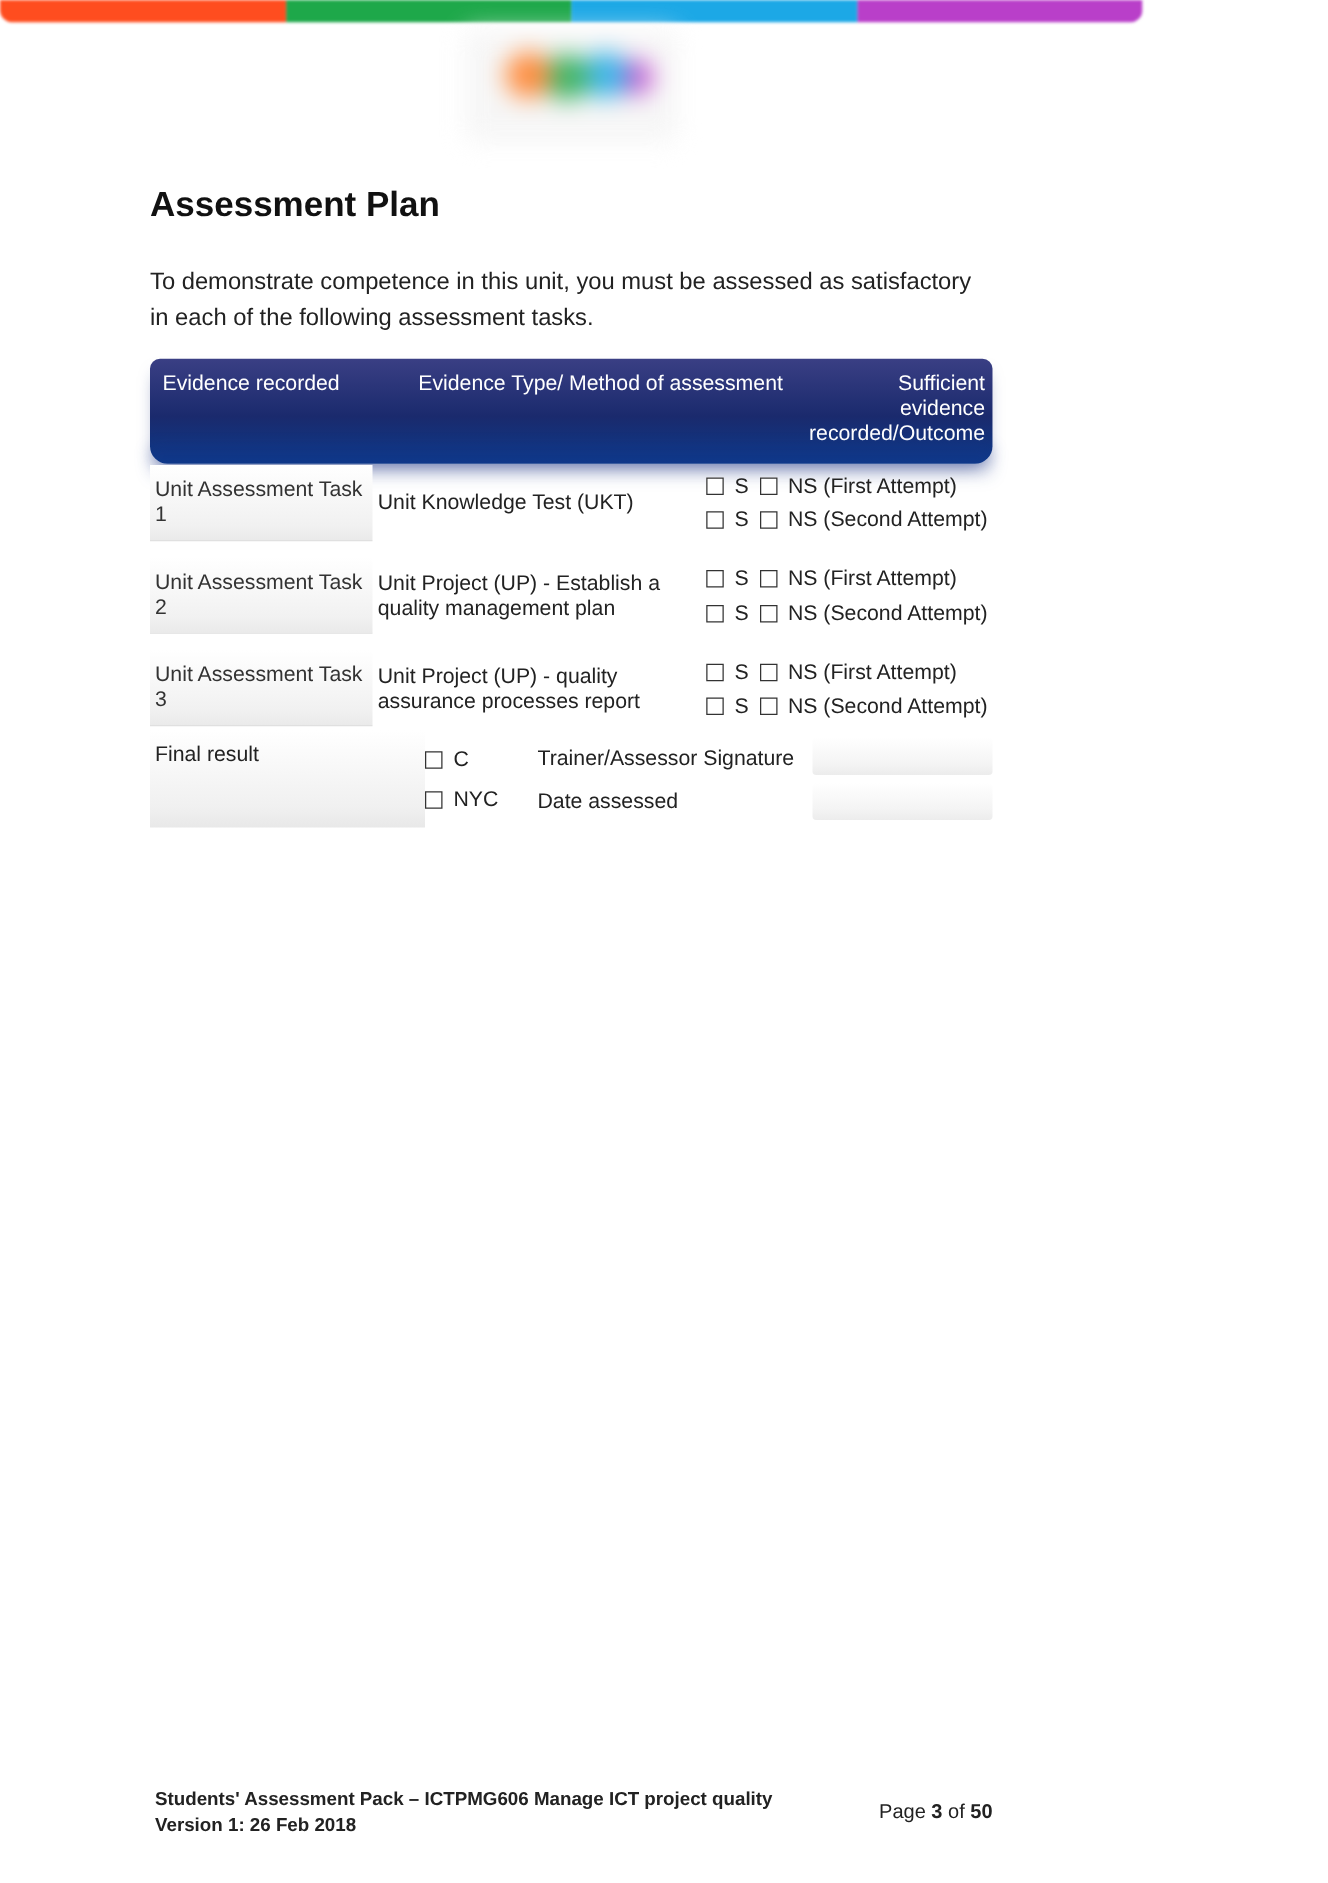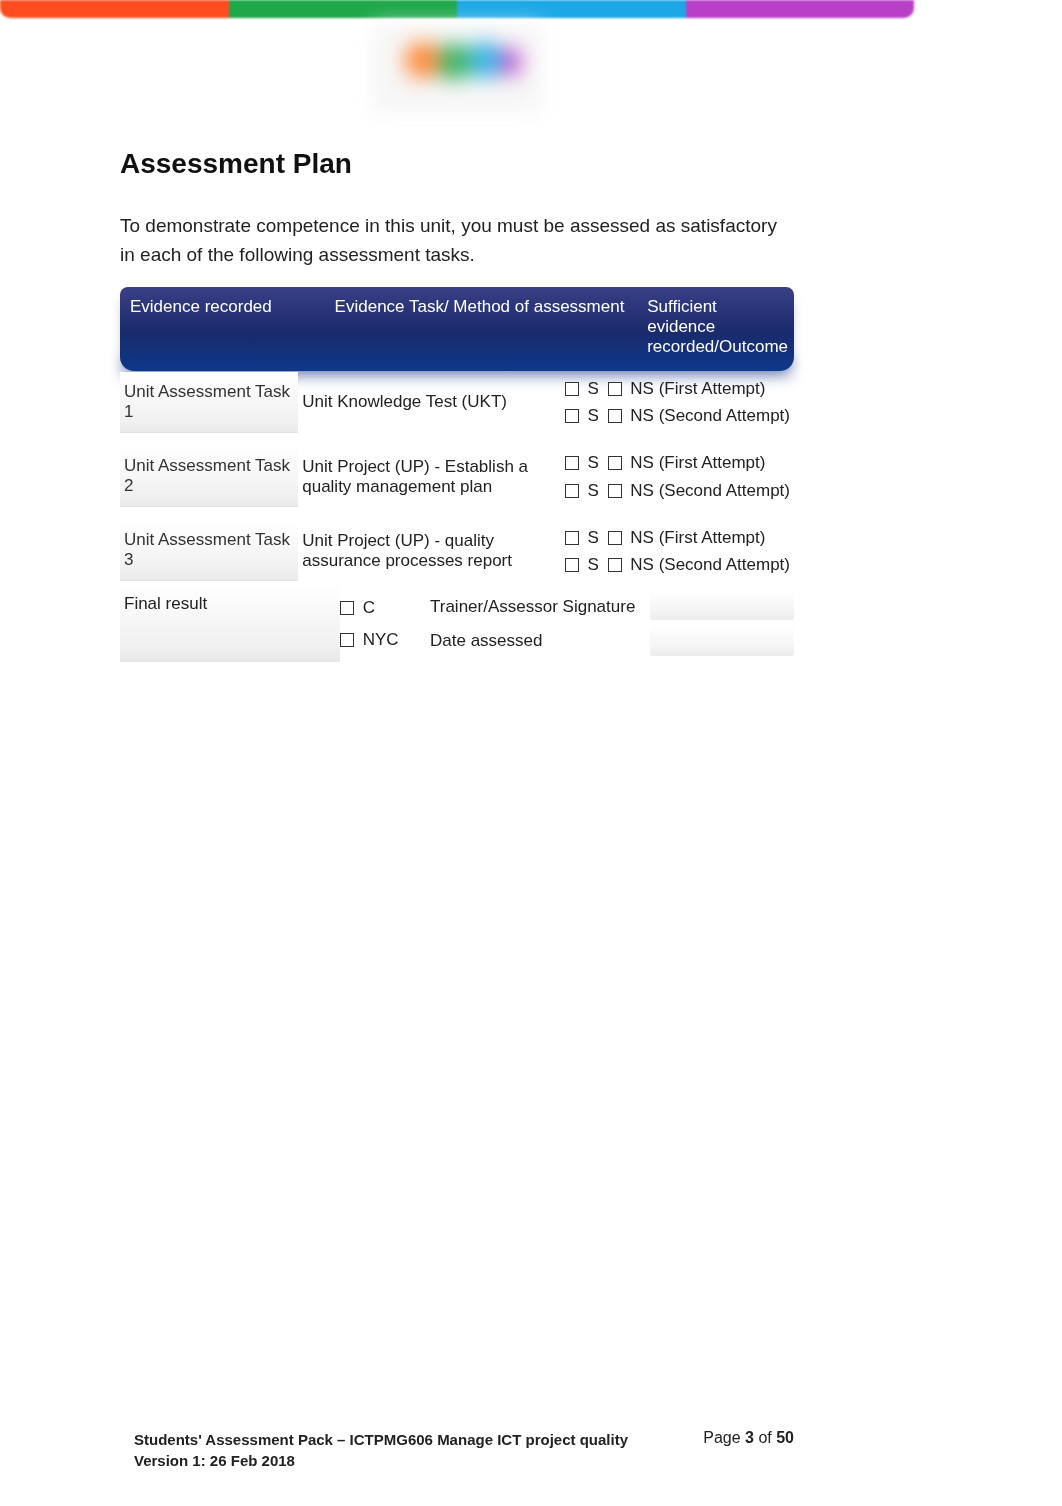--- a/index.html
+++ b/index.html
@@ -45,42 +45,42 @@
     box-shadow: 0 8px 14px -6px rgba(20,40,120,.55);
   }
   .hdr::after{
     content:""; position:absolute; left:0; right:0; bottom:-14px; height:26px;
     background: linear-gradient(rgba(20,50,140,.35), rgba(255,255,255,0));
     filter: blur(6px);
     pointer-events:none;
   }
   .hdr .c1 { width: 220px; padding-left: 4px; }
   .hdr .c2 { width: 330px; }
-  .hdr .c3 { flex: 1; }
+  .hdr .c3 { flex: 1; text-align: right; }
   
   .body-rows { position: relative; margin-top: -6px; }
   
   .row { display: flex; align-items: center; }
   .row .c1 { width: 220px; color: #333; padding: 10px 4px 10px 4px; background: linear-gradient(#fff,#f1f1f1 80%,#eaeaea); border-bottom: 1px solid #e0e0e0; }
   .row .c2 { width: 330px; padding: 10px 4px 10px 4px; }
   .row .c3 { flex: 1; padding: 10px 4px 10px 0; }
   
   .attempt-line { white-space: nowrap; line-height: 1.6; }
   .chk { display:inline-block; width:14px; height:14px; border:1.5px solid #333; vertical-align:-2px; margin-right:4px; background:#fff; }
   
   .final-area { display:flex; margin-top:-4px; }
   .final-area .c1 { width:220px; padding:10px 4px; background: linear-gradient(#fff,#f0f0f0 80%,#e8e8e8); }
   .final-area .mid { width:90px; padding:8px 0 0 0; }
   .final-area .mid .opt { line-height:1.9; white-space:nowrap; }
   .final-area .labels { width:220px; padding:6px 0 0 0; line-height:2.0; }
   .final-area .fields { flex:1; padding:4px 0 0 0; }
   .field-slot { height:30px; margin:2px 0 6px 0; background: linear-gradient(#fff,#f4f4f4 70%,#ececec); border-radius:3px; }
   
   
-  .footer { position: absolute; left:14px; right:0; bottom:34px; padding: 0 120px; display:flex; justify-content:space-between; align-items:flex-start; font-size:15px; }
+  .footer { position: absolute; left:4px; right:0; bottom:34px; padding: 0 120px; display:flex; justify-content:space-between; align-items:center; font-size:15px; }
   .footer .left { font-weight:700; line-height:1.45; }
   .footer .right { font-size:16px;margin-left:12px; }
   .footer .right b { font-weight:700; }
   
   .page-wrap { position: relative; width:914px; height:1506px; }
 </style>
 </head>
 <body>
 
 <div class="page-wrap">
@@ -99,21 +99,21 @@
   <div class="page">
 
     <h1>Assessment Plan</h1>
 
     <p class="intro">To demonstrate competence in this unit, you must be assessed as satisfactory in each of the following assessment tasks.</p>
 
     <div class="tbl">
 
       <div class="hdr">
         <div class="c1">Evidence recorded</div>
-        <div class="c2">Evidence Task/ Method of assessment</div>
+        <div class="c2">Evidence Type/ Method of assessment</div>
         <div class="c3">
           <div>Sufficient evidence</div>
           <div>recorded/Outcome</div>
         </div>
       </div>
 
       <div class="body-rows">
 
         <div class="row">
           <div class="c1">Unit Assessment Task 1</div>

